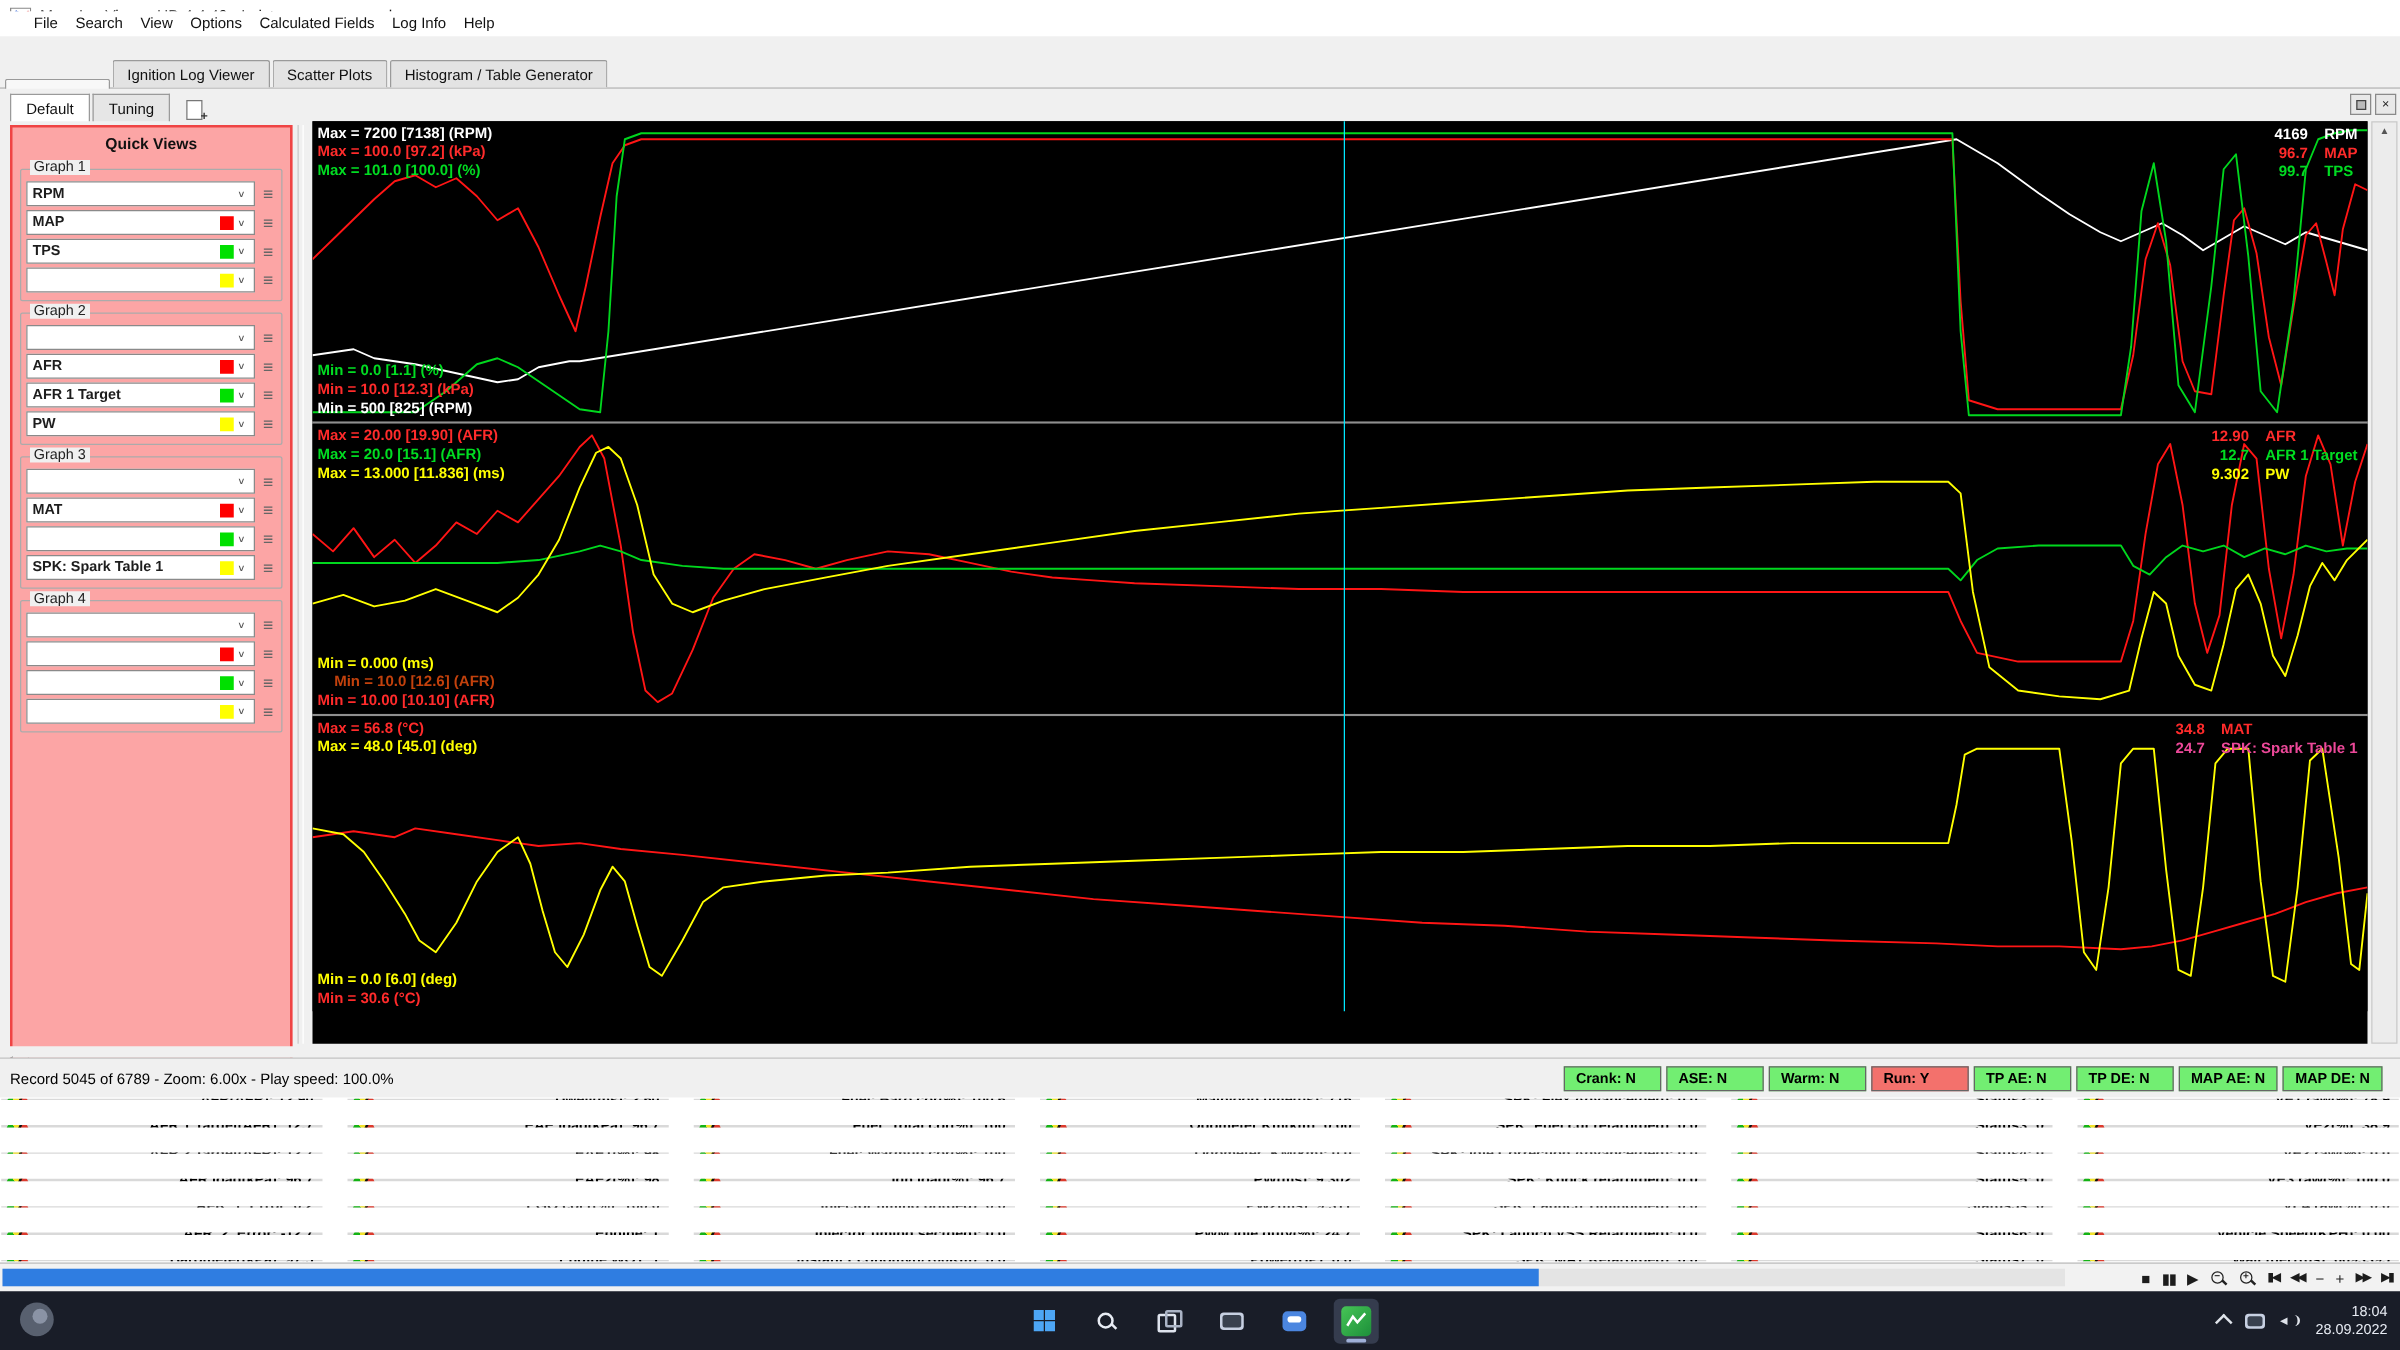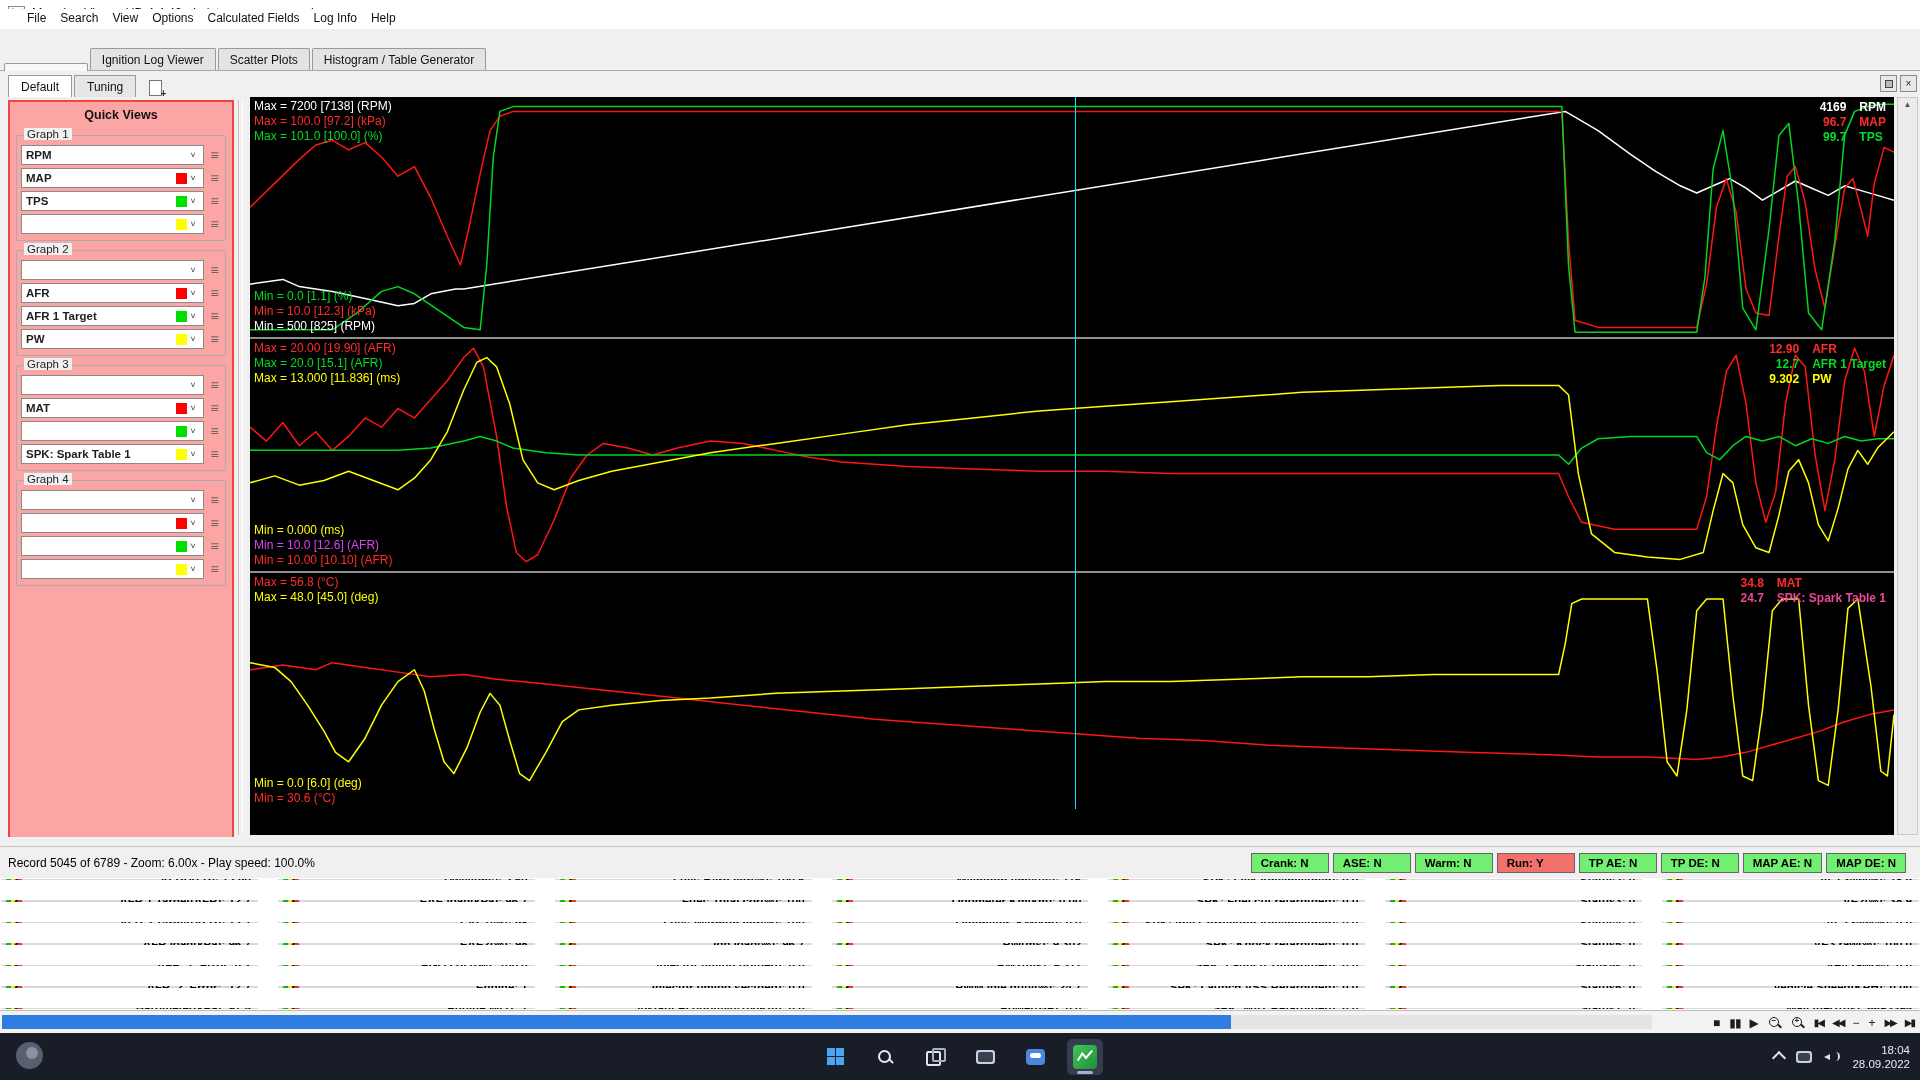--- a/index.html
+++ b/index.html
@@ -36,21 +36,21 @@
   .qv-label{font-size:11.5px;font-weight:bold;color:#1d1d1d;white-space:nowrap;overflow:hidden}
   .chip{width:11px;height:11px;margin-left:auto;flex:none}
   .chev{flex:none;width:12px;text-align:center;font-size:9px;color:#555;transform:scaleY(.8)}
   .burger{flex:none;width:13px;font-size:14px;line-height:10px;color:#666;text-align:center}
   #vsep{position:absolute;top:100px;left:238px;width:3px;height:735px;border-left:1px solid #c8c8c8;border-right:1px solid #ffffff}
   
   #graphs{position:absolute;top:97px;left:250px;width:1644px;height:738px;background:#000}
   .graph-panel{position:relative;background:#000;width:100%}
   .graph-panel svg{position:absolute;inset:0;width:100%;height:100%}
   .graph-sep{height:2px;background:#8f8f8f}
-  .ovl{position:absolute;z-index:4;font-size:12px;font-weight:normal;line-height:15px;white-space:pre}
+  .ovl{position:absolute;z-index:4;font-size:12px;font-weight:bold;line-height:15px;white-space:pre}
   .ovl.maxbox{top:2px;left:4px}
   .ovl.minbox{bottom:3px;left:4px}
   .readouts{position:absolute;z-index:4;top:3px;right:8px;font-size:12px;font-weight:bold;line-height:15px}
   .readout-row{display:flex}
   .readout-val{width:56px;text-align:right;margin-right:13px}
   .readout-name{text-align:left}
   #cursor-line{position:absolute;top:0;width:1px;height:712px;background:#00e8ff;z-index:3}
   #timeline{position:relative;height:26px;background:#000;border-top:1px solid #2a2a2a}
   #timeline .ticks{position:absolute;top:0;left:0;right:0;height:7px;
      background:repeating-linear-gradient(90deg,#00cfcf 0 1px,transparent 1px 34px);}
@@ -342,21 +342,21 @@
       </div>
     </div>
     <div class="graph-sep"></div>
     <div class="graph-panel" style="height: 232px;">
       <svg viewBox="0 0 100 100" preserveAspectRatio="none">
         <polyline points="0,38 1,44 2,36 3,46 4,40 5,48 6,42 7,34 8,38 9,30 10,34 11,26 12,18 13,8 13.6,4 14.2,12 15,42 15.6,72 16.2,92 16.8,96 17.5,93 18.5,78 19.5,60 20.5,50 21.5,45 23,47 24.5,50 26,47 28,44 30,45 32,48 34,51 36,53 38,54 40,55 44,56 48,57 52,57 56,58 62,58 68,58 74,58 79.6,58 80.2,68 81,79 83,82 86,82 88,82 88.6,68 89.2,38 89.8,14 90.4,7 91,28 91.6,62 92.2,79 92.8,66 93.4,28 94,7 94.6,12 95.2,50 95.8,74 96.4,52 97,18 97.6,4 98.2,14 98.8,42 99.4,20 100,7" fill="none" stroke="#ff1515" stroke-width="1.5" vector-effect="non-scaling-stroke" stroke-linejoin="round"></polyline>
         <polyline points="0,48 9,48 11,47 13,44 14,42 15,44 16,47 18,49 20,50 40,50 60,50 79.6,50 80.2,54 81,47 82,43 84,42 86,42 88,42 88.6,49 89.4,52 90.2,46 91,42 92,44 93,42 94,46 95,43 96,45 97,42 98,44 99,43 100,43" fill="none" stroke="#00d71e" stroke-width="1.5" vector-effect="non-scaling-stroke" stroke-linejoin="round"></polyline>
         <polyline points="0,62 1.5,59 3,63 4.5,61 6,57 7.5,61 9,65 10,60 11,52 12,40 13,22 13.8,10 14.4,8 15,12 15.8,28 16.6,52 17.5,62 18.5,65 20,61 22,57 25,53 28,49 32,45 36,41 40,37 44,34 48,31 52,29 56,27 60,25 64,23 68,22 72,21 76,20 79.6,20 80.2,24 80.8,58 81.6,84 83,92 85,94 87,95 88.4,92 89,74 89.6,58 90.2,62 90.8,80 91.6,90 92.4,92 93,76 93.6,57 94.2,52 94.8,62 95.4,80 96,87 96.6,73 97.2,56 97.8,48 98.4,54 99,47 100,40" fill="none" stroke="#ffff00" stroke-width="1.5" vector-effect="non-scaling-stroke" stroke-linejoin="round"></polyline>
       </svg>
       <div class="ovl maxbox"><div style="color: rgb(255, 43, 43);">Max = 20.00 [19.90] (AFR)</div><div style="color: rgb(0, 221, 34);">Max = 20.0 [15.1] (AFR)</div><div style="color: rgb(255, 255, 0);">Max = 13.000 [11.836] (ms)</div></div>
-      <div class="ovl minbox"><div style="color: rgb(255, 255, 0);">Min = 0.000 (ms)</div><div style="color: #d946ef;">Min = 10.0 [12.6] (AFR)</div><div style="color: rgb(255, 43, 43);">Min = 10.00 [10.10] (AFR)</div></div>
+      <div class="ovl minbox"><div style="color: rgb(255, 255, 0);">Min = 0.000 (ms)</div><div style="color: #c2410c; text-align: right;">Min = 10.0 [12.6] (AFR)</div><div style="color: rgb(255, 43, 43);">Min = 10.00 [10.10] (AFR)</div></div>
       <div class="readouts">
         <div class="readout-row" style="color: rgb(255, 43, 43);">
           <span class="readout-val">12.90</span>
           <span class="readout-name">AFR</span>
         </div>
         <div class="readout-row" style="color: rgb(0, 221, 34);">
           <span class="readout-val">12.7</span>
           <span class="readout-name">AFR 1 Target</span>
         </div>
         <div class="readout-row" style="color: rgb(255, 255, 0);">

